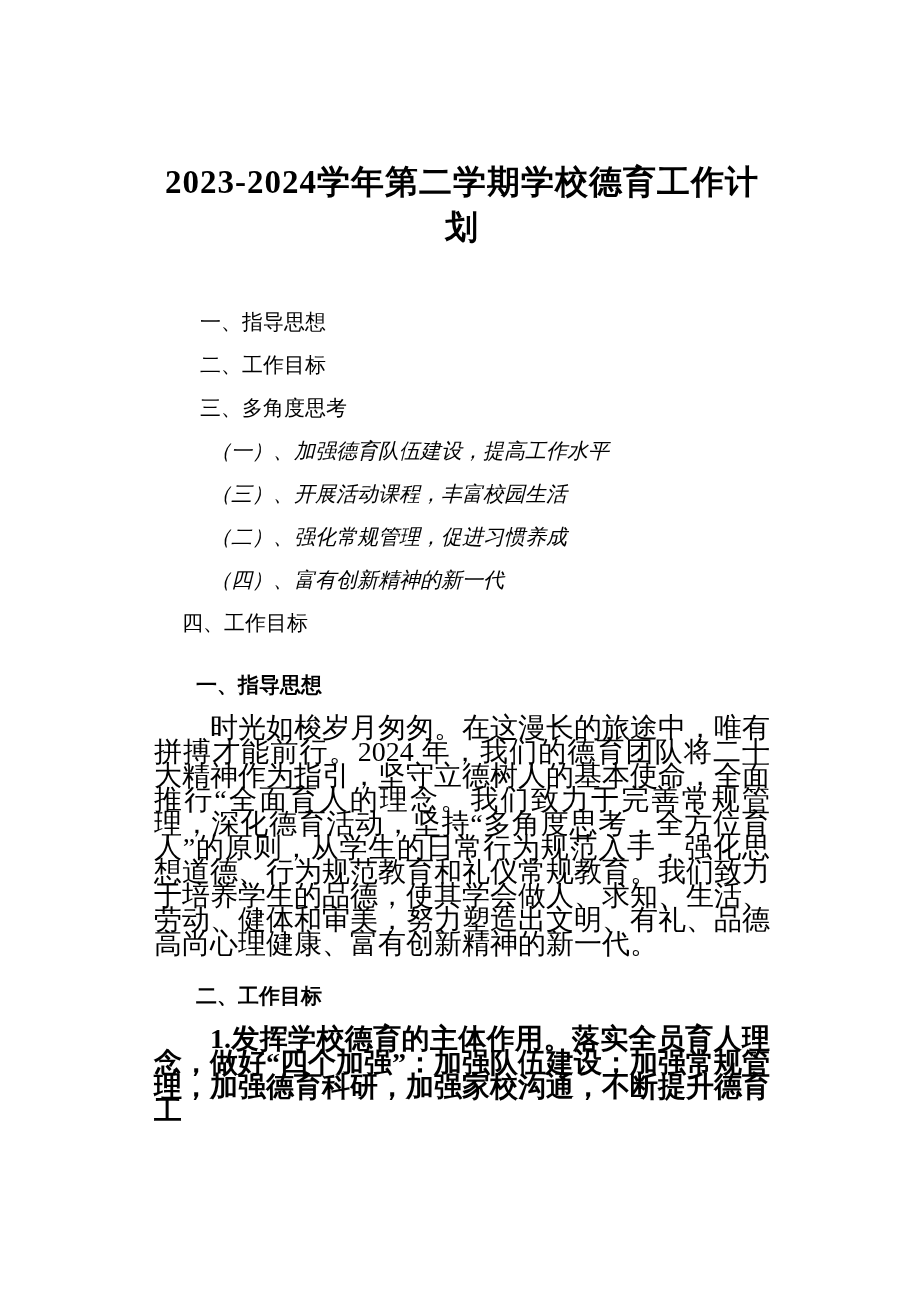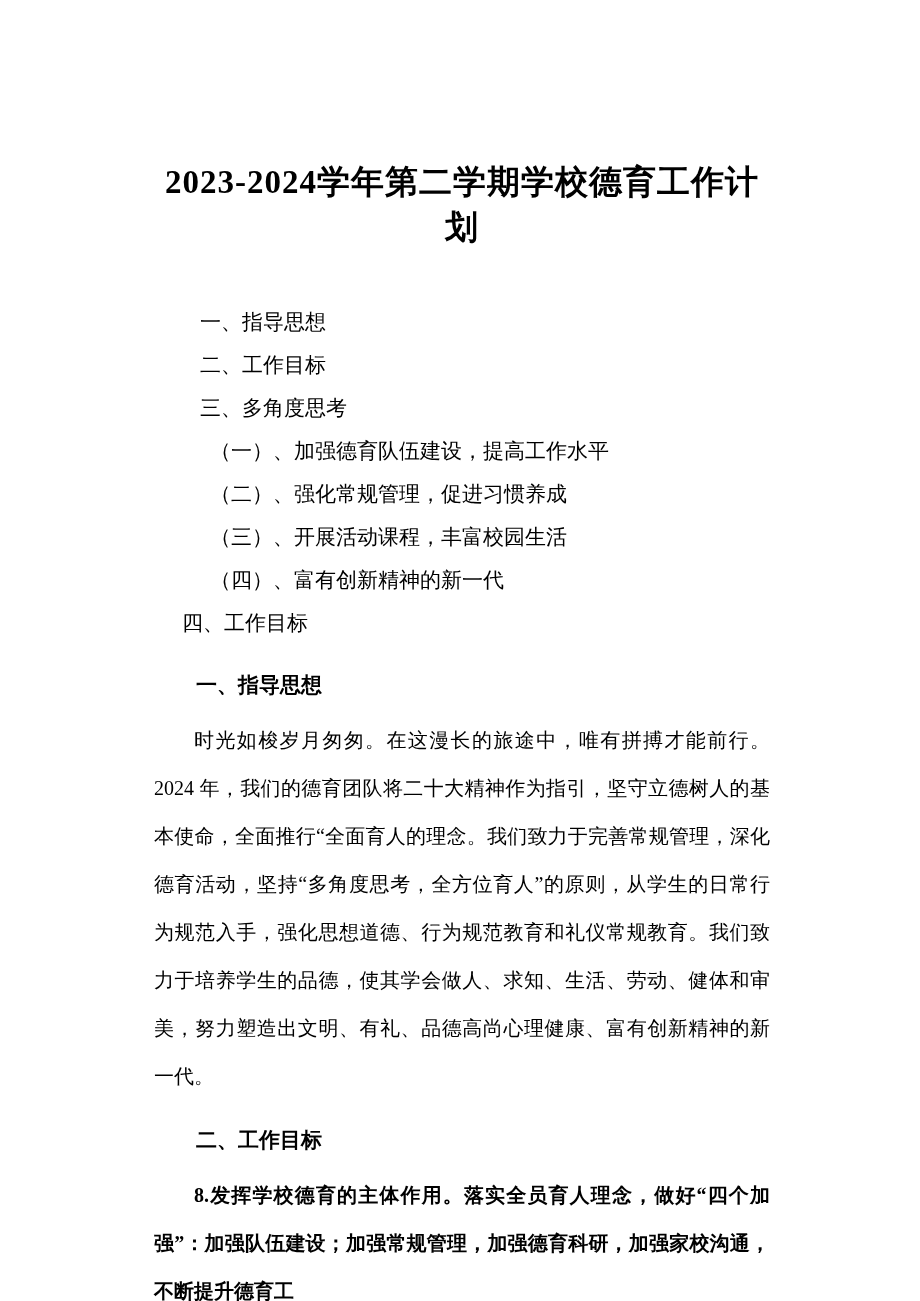--- a/index.html
+++ b/index.html
@@ -24,62 +24,62 @@
   }
   .outline {
     margin-top: 52px;
   }
   .outline-item {
     font-size: 21px;
     line-height: 43px;
     white-space: nowrap;
   }
   .indent-lvl1 { padding-left: 46px; }   
-  .indent-lvl2 { padding-left: 56px; }   
+  .indent-lvl2 { padding-left: 56px; font-style: italic; }   
   .indent-lvl0 { padding-left: 28px; }   
   .doc-body { margin-top: 4px; }
   .section-heading {
     font-size: 21px;
     font-weight: bold;
     line-height: 43px;
     margin-top: 19px;
     text-indent: 2em;
   }
   .para {
-    font-size: 20px;
-    line-height: 48px;
+    font-size: 28px;
+    line-height: 24px;
     text-indent: 2em;
     text-align: justify;
     margin-top: 9px;
   }
   .para.bold { font-weight: bold; }
 </style>
 </head>
 <body>
 
 <div class="page">
 
   <h1 class="title">2023-2024学年第二学期学校德育工作计划</h1>
 
   <div class="outline">
     <div class="outline-item indent-lvl1">一、指导思想</div>
     <div class="outline-item indent-lvl1">二、工作目标</div>
     <div class="outline-item indent-lvl1">三、多角度思考</div>
     <div class="outline-item indent-lvl2">（一）、加强德育队伍建设，提高工作水平</div>
+    <div class="outline-item indent-lvl2">（三）、开展活动课程，丰富校园生活</div>
     <div class="outline-item indent-lvl2">（二）、强化常规管理，促进习惯养成</div>
-    <div class="outline-item indent-lvl2">（三）、开展活动课程，丰富校园生活</div>
     <div class="outline-item indent-lvl2">（四）、富有创新精神的新一代</div>
     <div class="outline-item indent-lvl0">四、工作目标</div>
   </div>
 
   <div class="doc-body">
 
     <p class="section-heading">一、指导思想</p>
 
     <p class="para">时光如梭岁月匆匆。在这漫长的旅途中，唯有拼搏才能前行。2024 年，我们的德育团队将二十大精神作为指引，坚守立德树人的基本使命，全面推行“全面育人的理念。我们致力于完善常规管理，深化德育活动，坚持“多角度思考，全方位育人”的原则，从学生的日常行为规范入手，强化思想道德、行为规范教育和礼仪常规教育。我们致力于培养学生的品德，使其学会做人、求知、生活、劳动、健体和审美，努力塑造出文明、有礼、品德高尚心理健康、富有创新精神的新一代。</p>
 
     <p class="section-heading">二、工作目标</p>
 
-    <p class="para bold">8.发挥学校德育的主体作用。落实全员育人理念，做好“四个加强”：加强队伍建设；加强常规管理，加强德育科研，加强家校沟通，不断提升德育工</p>
+    <p class="para bold">1.发挥学校德育的主体作用。落实全员育人理念，做好“四个加强”：加强队伍建设；加强常规管理，加强德育科研，加强家校沟通，不断提升德育工</p>
 
   </div>
 
 </div>
 
 </body></html>

